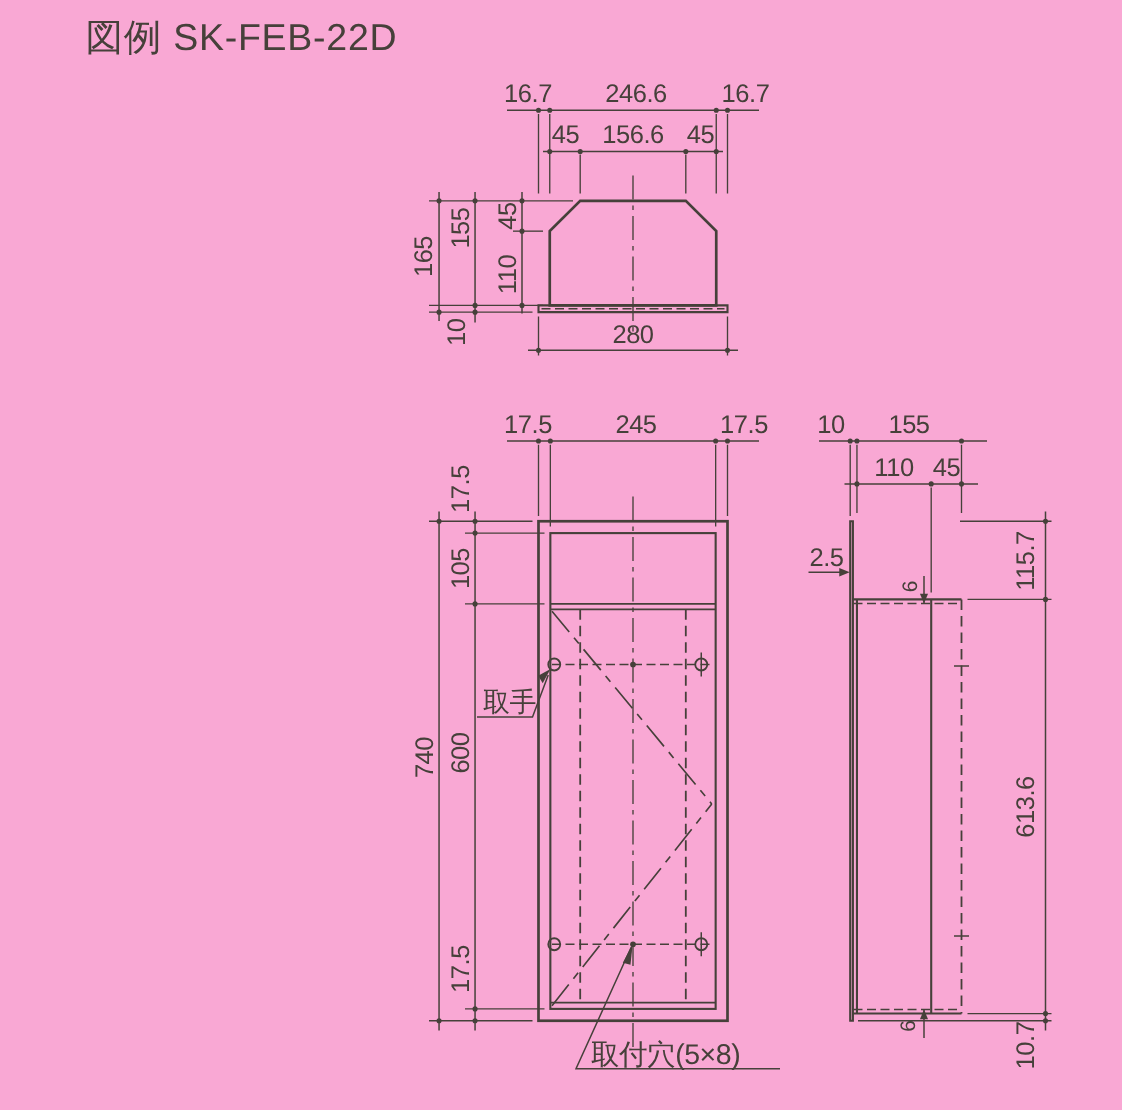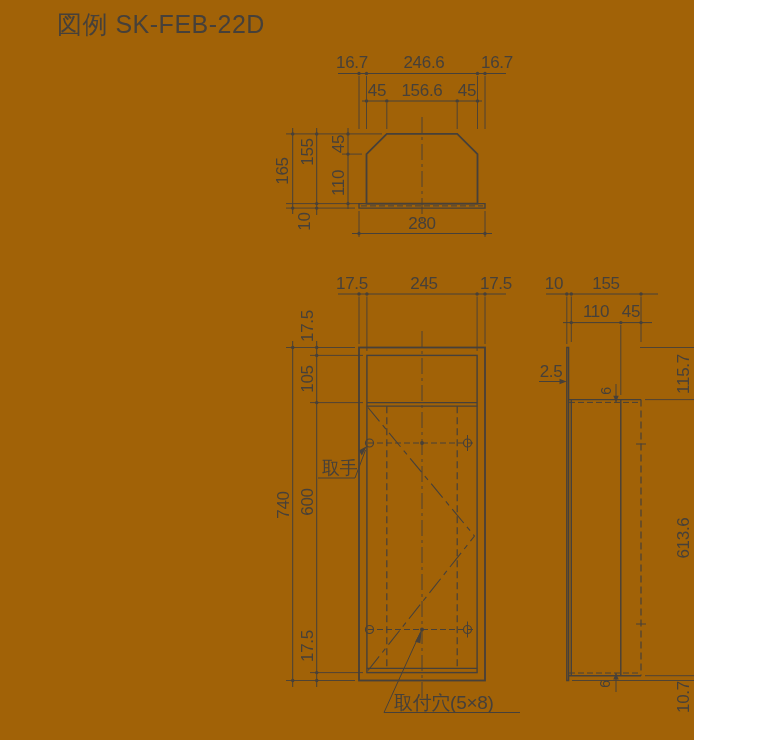--- a/index.html
+++ b/index.html
@@ -1,16 +1,16 @@
 <!DOCTYPE html>
 <html><head>
 <meta charset="utf-8">
 <style>
   html,body{margin:0;padding:0;background:#ffffff;}
-  .canvas{position:relative;width:694px;height:740px;background:#a16207;overflow:hidden;
+  .canvas{position:relative;width:748px;height:740px;background:#f9a8d4;overflow:hidden;
           font-family:"Liberation Sans", sans-serif;}
   svg{position:absolute;left:0;top:0;}
   
   .ol  {fill:none;stroke:#46403a;stroke-width:1.8;stroke-linejoin:miter;}
   .ol2 {fill:none;stroke:#46403a;stroke-width:1.4;}
   .ol3 {fill:none;stroke:#46403a;stroke-width:1.2;}
   .dim {fill:none;stroke:#46403a;stroke-width:1;}
   .ext {fill:none;stroke:#46403a;stroke-width:0.9;}
   .hid {fill:none;stroke:#46403a;stroke-width:1.2;stroke-dasharray:7 4;}
   .hid2{fill:none;stroke:#46403a;stroke-width:1;stroke-dasharray:6 3;}

